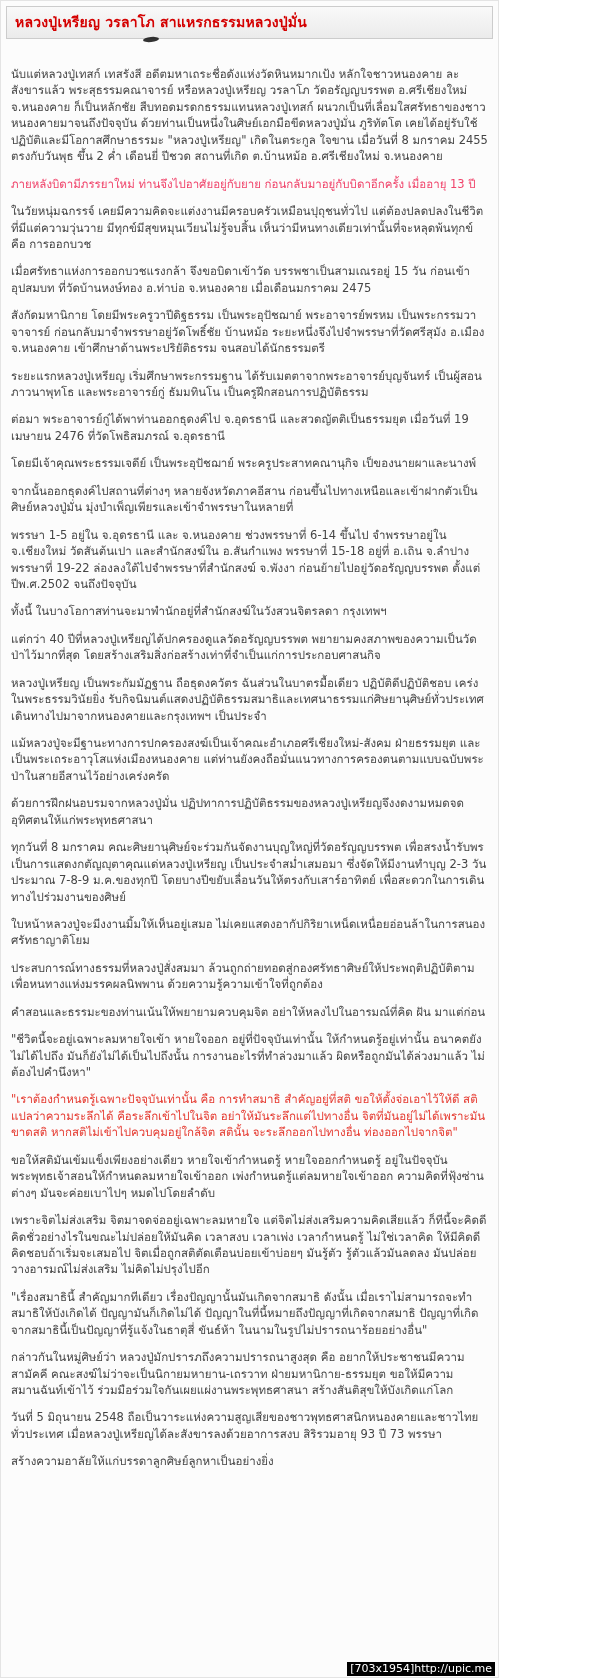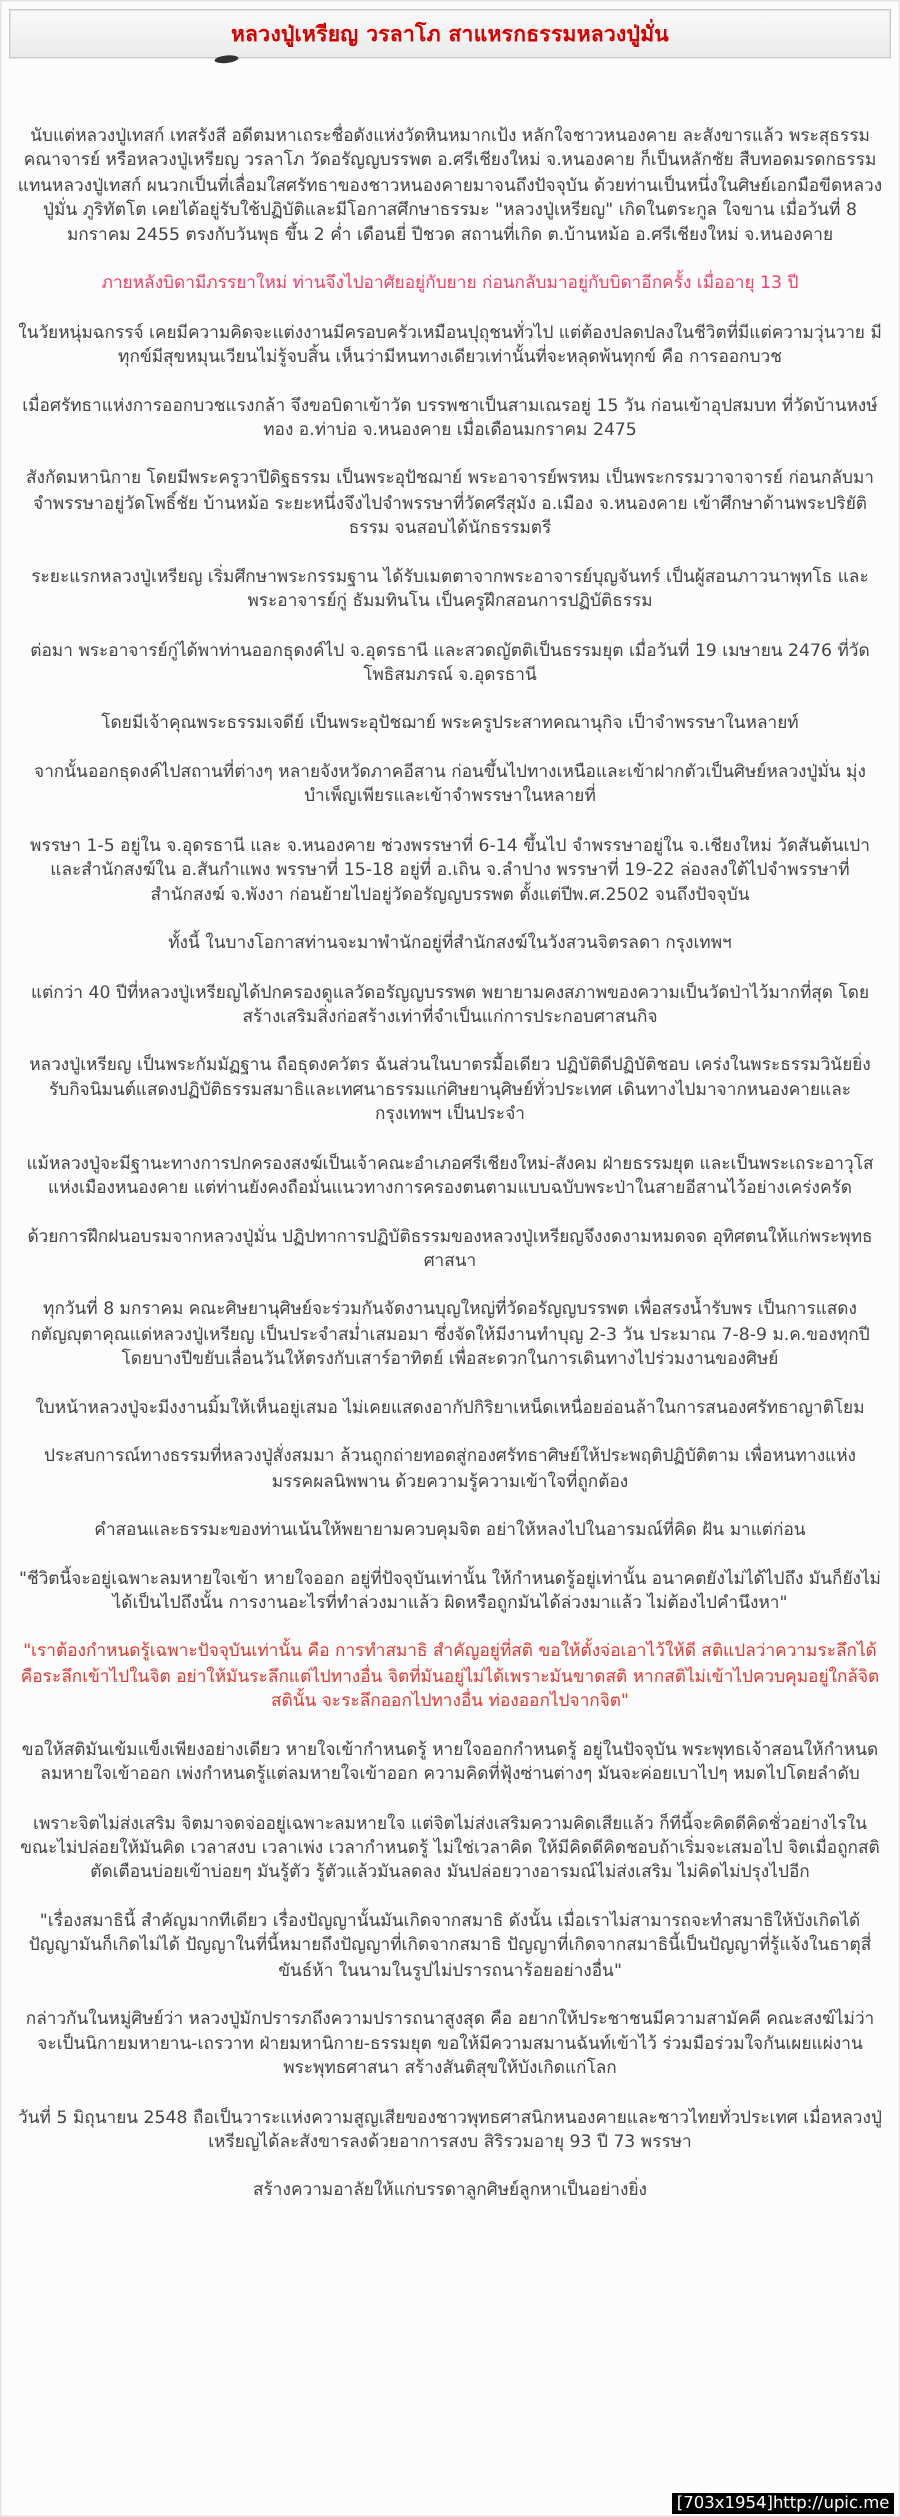--- a/index.html
+++ b/index.html
@@ -1,25 +1,24 @@
 <!DOCTYPE html>
 <html style="--page-bg: #fcfcfc; --title-red: #d40000; --body-text: #454545; --highlight-pink: #f0436a; --quote-red: #e53a30;"><head>
 <meta charset="utf-8">
 <style>
   html, body { margin: 0; padding: 0; background: #ffffff; }
   .page {
     position: relative;
-    width: 600px;
+    width: 499px;
     height: 1678px;
     box-sizing: border-box;
     background: var(--page-bg, #fcfcfc);
     border: 1px solid #e4e4e4;
     overflow: hidden;
     font-family: "DejaVu Sans", sans-serif;
-    text-align: center;
   }
   .title-bar {
     margin: 5px 5px 0 5px;
     background: linear-gradient(#f9f9f9, #ebebeb);
     border: 1px solid #cccccc;
     padding: 4px 8px 5px 8px;
   }
   .title {
     color: var(--title-red, #d40000);
     font-weight: bold;
@@ -36,21 +35,21 @@
     border-radius: 50%;
     transform: rotate(-6deg);
     opacity: 0.9;
   }
   .article-body {
     padding: 27px 10px 0 10px;
     font-size: 11.5px;
     line-height: 1.43;
     color: var(--body-text, #454545);
   }
-  .para { margin: 16px 0 11px 0; }
+  .para { margin: 0 0 11px 0; }
   .para.pink { color: var(--highlight-pink, #f0436a); }
   .para.red  { color: var(--quote-red, #e53a30); }
   .watermark {
     position: absolute;
     right: 3px;
     bottom: 1px;
     background: #000000;
     color: #ffffff;
     font-size: 11px;
     line-height: 14px;
@@ -67,21 +66,21 @@
   </div>
   <div class="smudge"></div>
   <div class="article-body">
       <p class="para normal">นับแต่หลวงปู่เทสก์ เทสรังสี อดีตมหาเถระชื่อดังแห่งวัดหินหมากเป้ง หลักใจชาวหนองคาย ละสังขารแล้ว พระสุธรรมคณาจารย์ หรือหลวงปู่เหรียญ วรลาโภ วัดอรัญญบรรพต อ.ศรีเชียงใหม่ จ.หนองคาย ก็เป็นหลักชัย สืบทอดมรดกธรรมแทนหลวงปู่เทสก์ ผนวกเป็นที่เลื่อมใสศรัทธาของชาวหนองคายมาจนถึงปัจจุบัน ด้วยท่านเป็นหนึ่งในศิษย์เอกมือขีดหลวงปู่มั่น ภูริทัตโต เคยได้อยู่รับใช้ปฏิบัติและมีโอกาสศึกษาธรรมะ "หลวงปู่เหรียญ" เกิดในตระกูล ใจขาน เมื่อวันที่ 8 มกราคม 2455 ตรงกับวันพุธ ขึ้น 2 ค่ำ เดือนยี่ ปีชวด สถานที่เกิด ต.บ้านหม้อ อ.ศรีเชียงใหม่ จ.หนองคาย</p>
       <p class="para pink">ภายหลังบิดามีภรรยาใหม่ ท่านจึงไปอาศัยอยู่กับยาย ก่อนกลับมาอยู่กับบิดาอีกครั้ง เมื่ออายุ 13 ปี</p>
       <p class="para normal">ในวัยหนุ่มฉกรรจ์ เคยมีความคิดจะแต่งงานมีครอบครัวเหมือนปุถุชนทั่วไป แต่ต้องปลดปลงในชีวิตที่มีแต่ความวุ่นวาย มีทุกข์มีสุขหมุนเวียนไม่รู้จบสิ้น เห็นว่ามีหนทางเดียวเท่านั้นที่จะหลุดพ้นทุกข์ คือ การออกบวช</p>
       <p class="para normal">เมื่อศรัทธาแห่งการออกบวชแรงกล้า จึงขอบิดาเข้าวัด บรรพชาเป็นสามเณรอยู่ 15 วัน ก่อนเข้าอุปสมบท ที่วัดบ้านหงษ์ทอง อ.ท่าบ่อ จ.หนองคาย เมื่อเดือนมกราคม 2475</p>
       <p class="para normal">สังกัดมหานิกาย โดยมีพระครูวาปีดิฐธรรม เป็นพระอุปัชฌาย์ พระอาจารย์พรหม เป็นพระกรรมวาจาจารย์ ก่อนกลับมาจำพรรษาอยู่วัดโพธิ์ชัย บ้านหม้อ ระยะหนึ่งจึงไปจำพรรษาที่วัดศรีสุมัง อ.เมือง จ.หนองคาย เข้าศึกษาด้านพระปริยัติธรรม จนสอบได้นักธรรมตรี</p>
       <p class="para normal">ระยะแรกหลวงปู่เหรียญ เริ่มศึกษาพระกรรมฐาน ได้รับเมตตาจากพระอาจารย์บุญจันทร์ เป็นผู้สอนภาวนาพุทโธ และพระอาจารย์กู่ ธัมมทินโน เป็นครูฝึกสอนการปฏิบัติธรรม</p>
       <p class="para normal">ต่อมา พระอาจารย์กู่ได้พาท่านออกธุดงค์ไป จ.อุดรธานี และสวดญัตติเป็นธรรมยุต เมื่อวันที่ 19 เมษายน 2476 ที่วัดโพธิสมภรณ์ จ.อุดรธานี</p>
-      <p class="para normal">โดยมีเจ้าคุณพระธรรมเจดีย์ เป็นพระอุปัชฌาย์ พระครูประสาทคณานุกิจ เป็าจำพรรษาในหลายท์</p>
+      <p class="para normal">โดยมีเจ้าคุณพระธรรมเจดีย์ เป็นพระอุปัชฌาย์ พระครูประสาทคณานุกิจ เป็ของนายผาและนางพ์</p>
       <p class="para normal">จากนั้นออกธุดงค์ไปสถานที่ต่างๆ หลายจังหวัดภาคอีสาน ก่อนขึ้นไปทางเหนือและเข้าฝากตัวเป็นศิษย์หลวงปู่มั่น มุ่งบำเพ็ญเพียรและเข้าจำพรรษาในหลายที่</p>
       <p class="para normal">พรรษา 1-5 อยู่ใน จ.อุดรธานี และ จ.หนองคาย ช่วงพรรษาที่ 6-14 ขึ้นไป จำพรรษาอยู่ใน จ.เชียงใหม่ วัดสันต้นเปา และสำนักสงฆ์ใน อ.สันกำแพง พรรษาที่ 15-18 อยู่ที่ อ.เถิน จ.ลำปาง พรรษาที่ 19-22 ล่องลงใต้ไปจำพรรษาที่สำนักสงฆ์ จ.พังงา ก่อนย้ายไปอยู่วัดอรัญญบรรพต ตั้งแต่ปีพ.ศ.2502 จนถึงปัจจุบัน</p>
       <p class="para normal">ทั้งนี้ ในบางโอกาสท่านจะมาพำนักอยู่ที่สำนักสงฆ์ในวังสวนจิตรลดา กรุงเทพฯ</p>
       <p class="para normal">แต่กว่า 40 ปีที่หลวงปู่เหรียญได้ปกครองดูแลวัดอรัญญบรรพต พยายามคงสภาพของความเป็นวัดป่าไว้มากที่สุด โดยสร้างเสริมสิ่งก่อสร้างเท่าที่จำเป็นแก่การประกอบศาสนกิจ</p>
       <p class="para normal">หลวงปู่เหรียญ เป็นพระกัมมัฏฐาน ถือธุดงควัตร ฉันส่วนในบาตรมื้อเดียว ปฏิบัติดีปฏิบัติชอบ เคร่งในพระธรรมวินัยยิ่ง รับกิจนิมนต์แสดงปฏิบัติธรรมสมาธิและเทศนาธรรมแก่ศิษยานุศิษย์ทั่วประเทศ เดินทางไปมาจากหนองคายและกรุงเทพฯ เป็นประจำ</p>
       <p class="para normal">แม้หลวงปู่จะมีฐานะทางการปกครองสงฆ์เป็นเจ้าคณะอำเภอศรีเชียงใหม่-สังคม ฝ่ายธรรมยุต และเป็นพระเถระอาวุโสแห่งเมืองหนองคาย แต่ท่านยังคงถือมั่นแนวทางการครองตนตามแบบฉบับพระป่าในสายอีสานไว้อย่างเคร่งครัด</p>
       <p class="para normal">ด้วยการฝึกฝนอบรมจากหลวงปู่มั่น ปฏิปทาการปฏิบัติธรรมของหลวงปู่เหรียญจึงงดงามหมดจด อุทิศตนให้แก่พระพุทธศาสนา</p>
       <p class="para normal">ทุกวันที่ 8 มกราคม คณะศิษยานุศิษย์จะร่วมกันจัดงานบุญใหญ่ที่วัดอรัญญบรรพต เพื่อสรงน้ำรับพร เป็นการแสดงกตัญญุตาคุณแด่หลวงปู่เหรียญ เป็นประจำสม่ำเสมอมา ซึ่งจัดให้มีงานทำบุญ 2-3 วัน ประมาณ 7-8-9 ม.ค.ของทุกปี โดยบางปีขยับเลื่อนวันให้ตรงกับเสาร์อาทิตย์ เพื่อสะดวกในการเดินทางไปร่วมงานของศิษย์</p>
       <p class="para normal">ใบหน้าหลวงปู่จะมีงงานมิ้มให้เห็นอยู่เสมอ ไม่เคยแสดงอากัปกิริยาเหน็ดเหนื่อยอ่อนล้าในการสนองศรัทธาญาติโยม</p>
       <p class="para normal">ประสบการณ์ทางธรรมที่หลวงปู่สั่งสมมา ล้วนถูกถ่ายทอดสู่กองศรัทธาศิษย์ให้ประพฤติปฏิบัติตาม เพื่อหนทางแห่งมรรคผลนิพพาน ด้วยความรู้ความเข้าใจที่ถูกต้อง</p>

